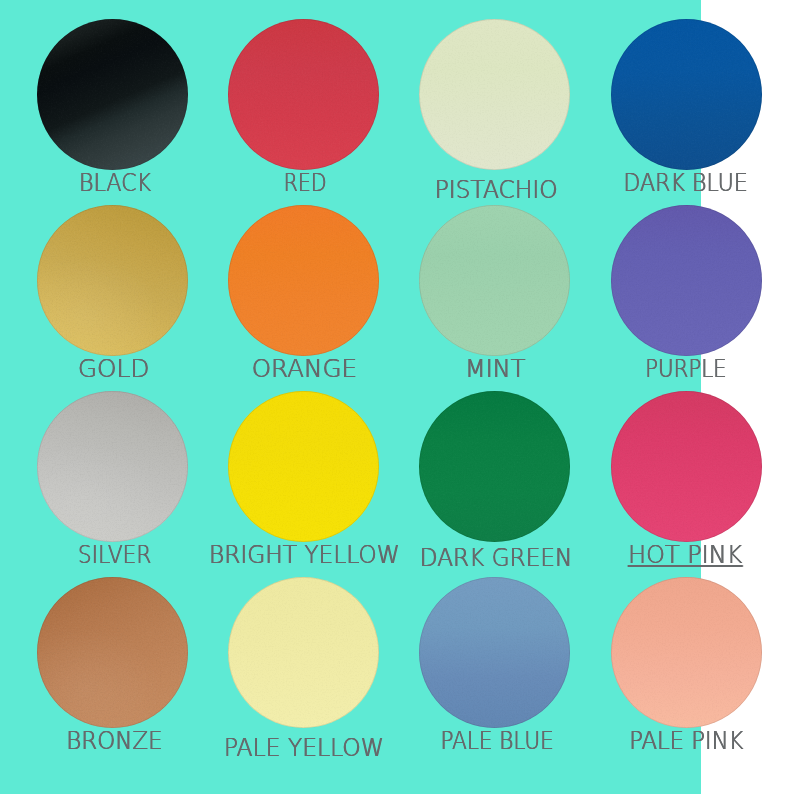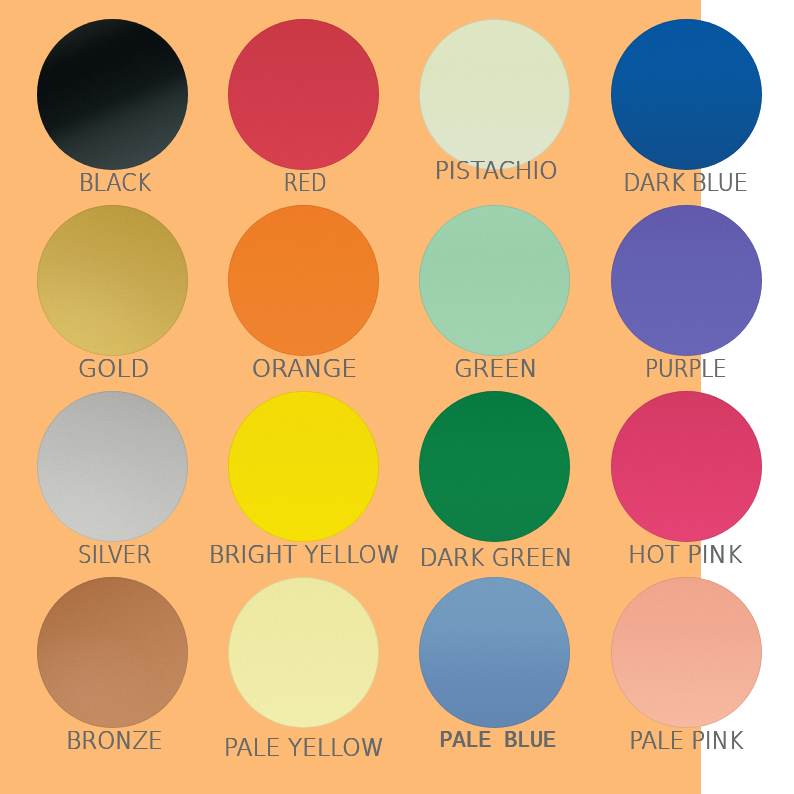--- a/index.html
+++ b/index.html
@@ -3,21 +3,21 @@
 <meta charset="utf-8">
 <title>Colour Swatch Chart</title>
 <style>
   html, body { margin:0; padding:0; }
   body {
     width: 794px; height: 794px;
     background: #ffffff;
     font-family: "DejaVu Sans", sans-serif;
     overflow: hidden;
   }
-  #chart { position: relative; width: 701px; height: 794px; background:#fdba74; }
+  #chart { position: relative; width: 701px; height: 794px; background:#5eead4; }
   .swatch-cell { position: absolute; width: 151px; }
   .swatch-disc {
     position: absolute; left:0; top:0;
     border-radius: 50%;
     width: 151px; height: 151px;
   }
   .swatch-label {
     position: absolute;
     text-align: center;
     color: #66696b;
@@ -126,21 +126,21 @@
             </clipPath>
     </defs>
     <circle cx="75.5" cy="75.5" r="75.5" fill="url(#g2)"></circle>
     <g clip-path="url(#c2)">
 
       <rect x="0" y="0" width="151" height="151" filter="url(#n2)" opacity="0.07"></rect>
       <rect x="0" y="0" width="151" height="151" filter="url(#m2)" opacity="0.07"></rect>
     </g>
     <circle cx="75.5" cy="75.5" r="75.1" fill="none" stroke="#000" stroke-opacity="0.11" stroke-width="0.8"></circle>
   </svg></div>
-      <div class="swatch-label" style="left: -118.4px; width: 391px; top: 140px;"><span style="transform: scaleX(0.972768);">PISTACHIO</span></div>
+      <div class="swatch-label" style="left: -118.4px; width: 391px; top: 159px;"><span style="transform: scaleX(0.972768);">PISTACHIO</span></div>
     </div>
     <div class="swatch-cell" style="left: 610.5px; top: 18.6px;">
       <div class="swatch-disc"><svg width="151" height="151" viewBox="0 0 151 151">
     <defs>
       <linearGradient id="g3" x1="0%" y1="0%" x2="0%" y2="100%">
               <stop offset="0.00%" stop-color="#0556a2"></stop>
               <stop offset="33.33%" stop-color="#0857a1"></stop>
               <stop offset="66.67%" stop-color="#0c5396"></stop>
               <stop offset="100.00%" stop-color="#0f4f8f"></stop>
             </linearGradient>
@@ -259,21 +259,21 @@
             </clipPath>
     </defs>
     <circle cx="75.5" cy="75.5" r="75.5" fill="url(#g6)"></circle>
     <g clip-path="url(#c6)">
 
       <rect x="0" y="0" width="151" height="151" filter="url(#n6)" opacity="0.07"></rect>
       <rect x="0" y="0" width="151" height="151" filter="url(#m6)" opacity="0.07"></rect>
     </g>
     <circle cx="75.5" cy="75.5" r="75.1" fill="none" stroke="#000" stroke-opacity="0.11" stroke-width="0.8"></circle>
   </svg></div>
-      <div class="swatch-label" style="left: -119.1px; width: 391px; top: 152.6px;"><span style="transform: scaleX(0.998149);">GREEN</span></div>
+      <div class="swatch-label" style="left: -119.1px; width: 391px; top: 152.6px;"><span style="transform: scaleX(0.998149);">MINT</span></div>
     </div>
     <div class="swatch-cell" style="left: 610.5px; top: 204.7px;">
       <div class="swatch-disc"><svg width="151" height="151" viewBox="0 0 151 151">
     <defs>
       <linearGradient id="g7" x1="0%" y1="0%" x2="0%" y2="100%">
               <stop offset="0.00%" stop-color="#6259ac"></stop>
               <stop offset="33.33%" stop-color="#6460b2"></stop>
               <stop offset="66.67%" stop-color="#6763b4"></stop>
               <stop offset="100.00%" stop-color="#6a66b7"></stop>
             </linearGradient>
@@ -424,21 +424,21 @@
             </clipPath>
     </defs>
     <circle cx="75.5" cy="75.5" r="75.5" fill="url(#g11)"></circle>
     <g clip-path="url(#c11)">
 
       <rect x="0" y="0" width="151" height="151" filter="url(#n11)" opacity="0.07"></rect>
       <rect x="0" y="0" width="151" height="151" filter="url(#m11)" opacity="0.07"></rect>
     </g>
     <circle cx="75.5" cy="75.5" r="75.1" fill="none" stroke="#000" stroke-opacity="0.11" stroke-width="0.8"></circle>
   </svg></div>
-      <div class="swatch-label" style="left: -121px; width: 391px; top: 152.6px;"><span style="transform: scaleX(0.998486);">HOT PINK</span></div>
+      <div class="swatch-label" style="left: -121px; width: 391px; top: 152.6px;"><span style="transform: scaleX(0.998486); text-decoration: underline;">HOT PINK</span></div>
     </div>
     <div class="swatch-cell" style="left: 36.6px; top: 576.9px;">
       <div class="swatch-disc"><svg width="151" height="151" viewBox="0 0 151 151">
     <defs>
       <linearGradient id="g12" x1="28%" y1="0%" x2="72%" y2="100%">
               <stop offset="0.00%" stop-color="#ac6e42"></stop>
               <stop offset="25.00%" stop-color="#b5784d"></stop>
               <stop offset="50.00%" stop-color="#bc8055"></stop>
               <stop offset="75.00%" stop-color="#c1865b"></stop>
               <stop offset="100.00%" stop-color="#c58b60"></stop>
@@ -525,21 +525,21 @@
             </clipPath>
     </defs>
     <circle cx="75.5" cy="75.5" r="75.5" fill="url(#g14)"></circle>
     <g clip-path="url(#c14)">
 
       <rect x="0" y="0" width="151" height="151" filter="url(#n14)" opacity="0.07"></rect>
       <rect x="0" y="0" width="151" height="151" filter="url(#m14)" opacity="0.07"></rect>
     </g>
     <circle cx="75.5" cy="75.5" r="75.1" fill="none" stroke="#000" stroke-opacity="0.11" stroke-width="0.8"></circle>
   </svg></div>
-      <div class="swatch-label" style="left: -117.2px; width: 391px; top: 152.6px; font-family: Liberation Mono, monospace;"><span style="transform: scaleX(0.897348);">PALE BLUE</span></div>
+      <div class="swatch-label" style="left: -117.2px; width: 391px; top: 152.6px;"><span style="transform: scaleX(0.897348);">PALE BLUE</span></div>
     </div>
     <div class="swatch-cell" style="left: 610.5px; top: 576.9px;">
       <div class="swatch-disc"><svg width="151" height="151" viewBox="0 0 151 151">
     <defs>
       <linearGradient id="g15" x1="0%" y1="0%" x2="0%" y2="100%">
               <stop offset="0.00%" stop-color="#efa68d"></stop>
               <stop offset="33.33%" stop-color="#f2ab92"></stop>
               <stop offset="66.67%" stop-color="#f5b29b"></stop>
               <stop offset="100.00%" stop-color="#f8baa0"></stop>
             </linearGradient>

